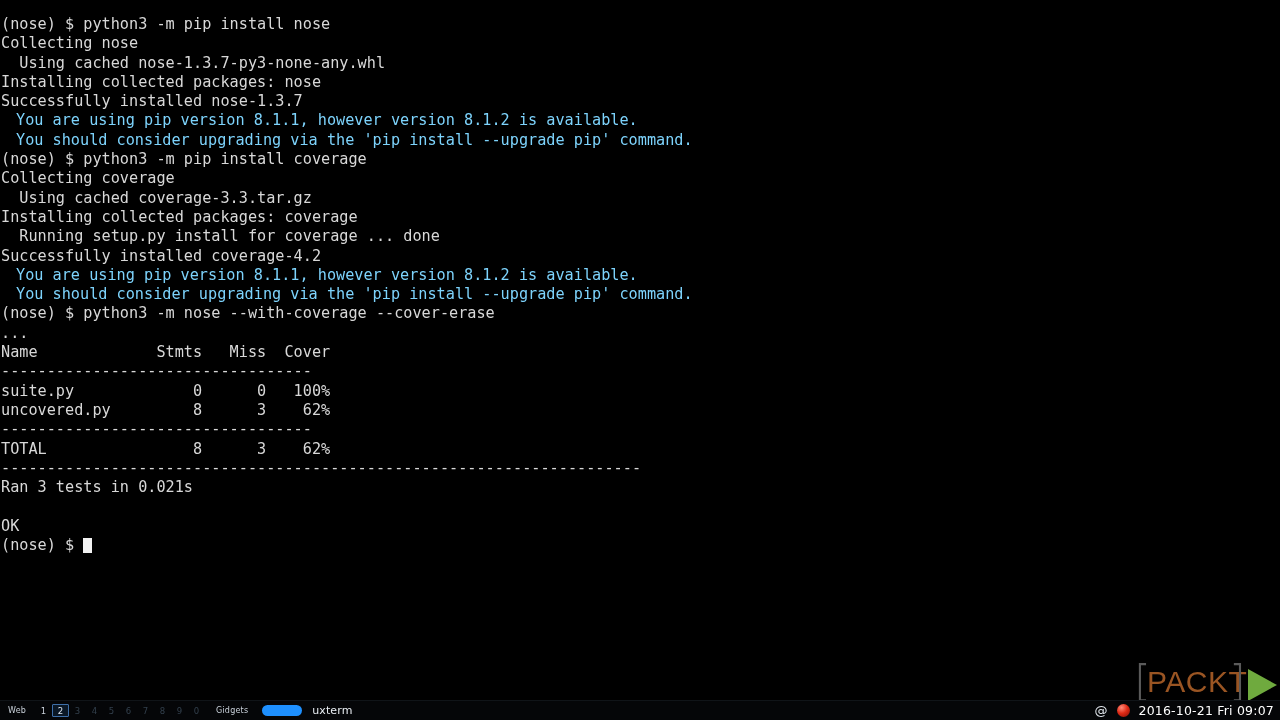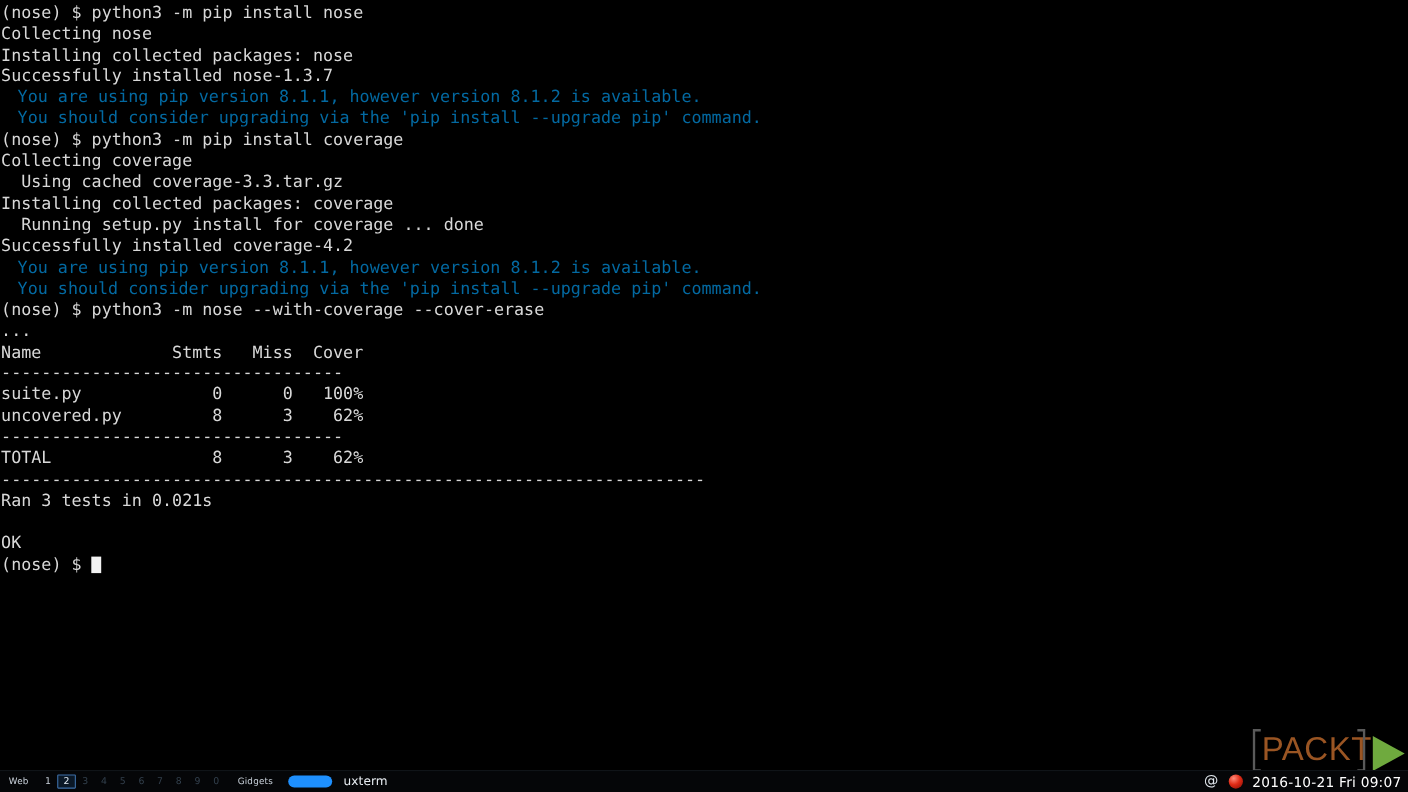--- a/index.html
+++ b/index.html
@@ -12,21 +12,21 @@
     height: 720px;
     overflow: hidden;
     position: relative;
     font-family: "DejaVu Sans Mono", monospace;
   }
 
   
   #terminal {
     position: absolute;
     left: 0;
-    top: 0;
+    top: 13px;
     width: 1137px;
     height: 700px;
     background: #000000;
     padding: 0;
     box-sizing: border-box;
   }
   #term-lines {
     position: absolute;
     left: 0px;
     top: 2px;
@@ -35,21 +35,21 @@
   .tline {
     font-family: "DejaVu Sans Mono", monospace;
     font-size: 15.2px;
     line-height: 19.3px;
     height: 19.3px;
     white-space: pre;
     color: #d8d8d8;
     letter-spacing: 0px;
     padding-left: 1px;
   }
-  .tline.warn { color: #0369a1; padding-left: 16px; }
+  .tline.warn { color: #7dd3fc; padding-left: 16px; }
   .tline.blank { color: transparent; }
 
   .cursor {
     display: inline-block;
     width: 9.2px;
     height: 15px;
     background: #f2f2f2;
     vertical-align: -3px;
   }
 
@@ -189,20 +189,21 @@
     text-align: right;
   }
 </style>
 </head>
 <body>
 
 <div id="terminal">
   <div id="term-lines">
     <div class="tline">(nose) $ python3 -m pip install nose</div>
     <div class="tline">Collecting nose</div>
+    <div class="tline">  Using cached nose-1.3.7-py3-none-any.whl</div>
     <div class="tline">Installing collected packages: nose</div>
     <div class="tline">Successfully installed nose-1.3.7</div>
     <div class="tline warn">You are using pip version 8.1.1, however version 8.1.2 is available.</div>
     <div class="tline warn">You should consider upgrading via the 'pip install --upgrade pip' command.</div>
     <div class="tline">(nose) $ python3 -m pip install coverage</div>
     <div class="tline">Collecting coverage</div>
     <div class="tline">  Using cached coverage-3.3.tar.gz</div>
     <div class="tline">Installing collected packages: coverage</div>
     <div class="tline">  Running setup.py install for coverage ... done</div>
     <div class="tline">Successfully installed coverage-4.2</div>

